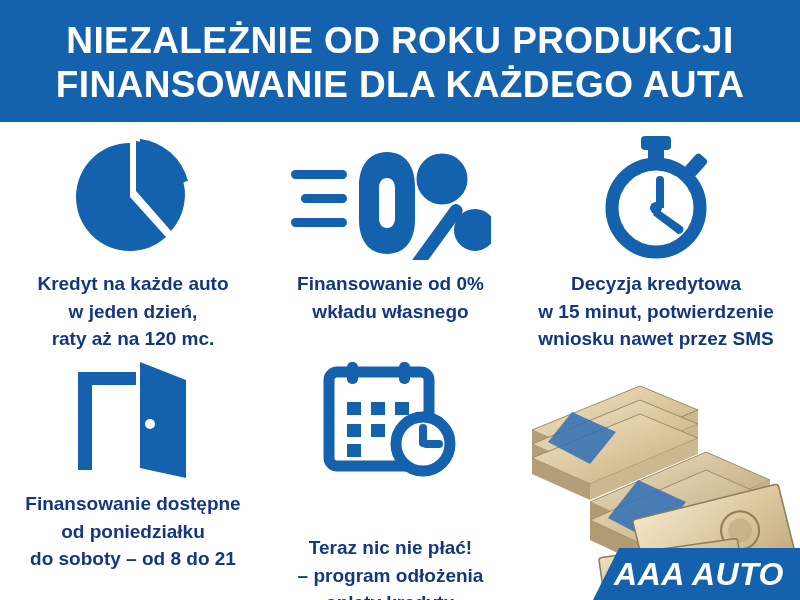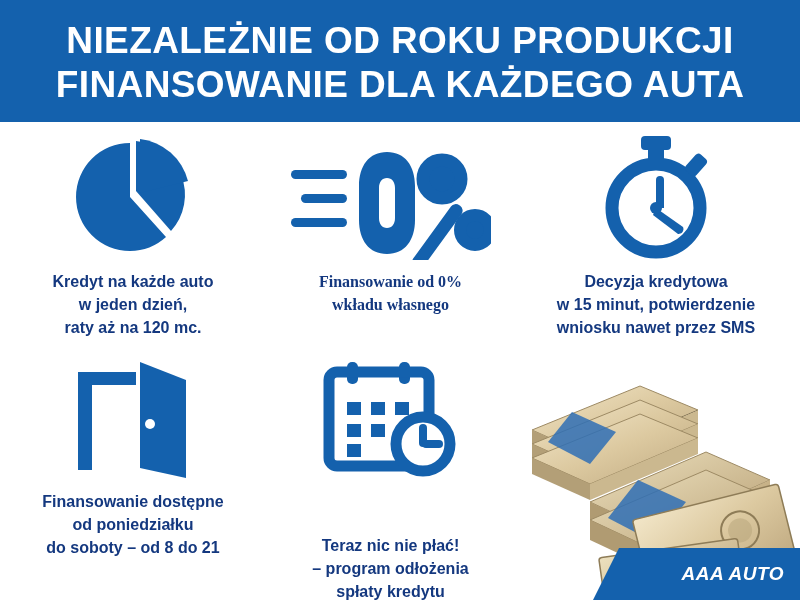--- a/index.html
+++ b/index.html
@@ -52,30 +52,30 @@
   }
   .cell .icon-wrap {
     display: flex;
     align-items: flex-end;
     justify-content: center;
     height: 130px;
   }
   .cell .caption {
     margin-top: 10px;
     color: #14387f;
-    font-size: 16px;
+    font-size: 19px;
     font-weight: bold;
     line-height: 1.45;
     text-align: center;
     white-space: pre-line;
   }
 
   
   .cell-1 { left: 8px;   top: 8px;   width: 250px; }
-  .cell-2 { left: 268px; top: 8px;   width: 245px; font-family: Liberation Serif, serif; }
+  .cell-2 { left: 268px; top: 8px;   width: 245px; }
   .cell-3 { left: 520px; top: 8px;   width: 272px; }
   .cell-4 { left: 8px;   top: 228px; width: 250px; }
   .cell-5 { left: 268px; top: 228px; width: 245px; gap: 44px; }
 
   
   .money-area {
     position: absolute;
     left: 520px; top: 352px;
     width: 280px; height: 248px;
     overflow: hidden;
@@ -90,21 +90,21 @@
     display: flex;
     align-items: center;
     justify-content: flex-end;
     padding-right: 16px;
     clip-path: polygon(26px 0, 100% 0, 100% 100%, 0 100%);
   }
   .logo-text {
     color: #ffffff;
     font-weight: bold;
     font-style: italic;
-    font-size: 19px;
+    font-size: 32px;
     letter-spacing: 0.5px;
     white-space: nowrap;
   }
   .blue { fill: #1461ad; }
 </style>
 </head>
 <body>
 
 <div class="poster">
 

